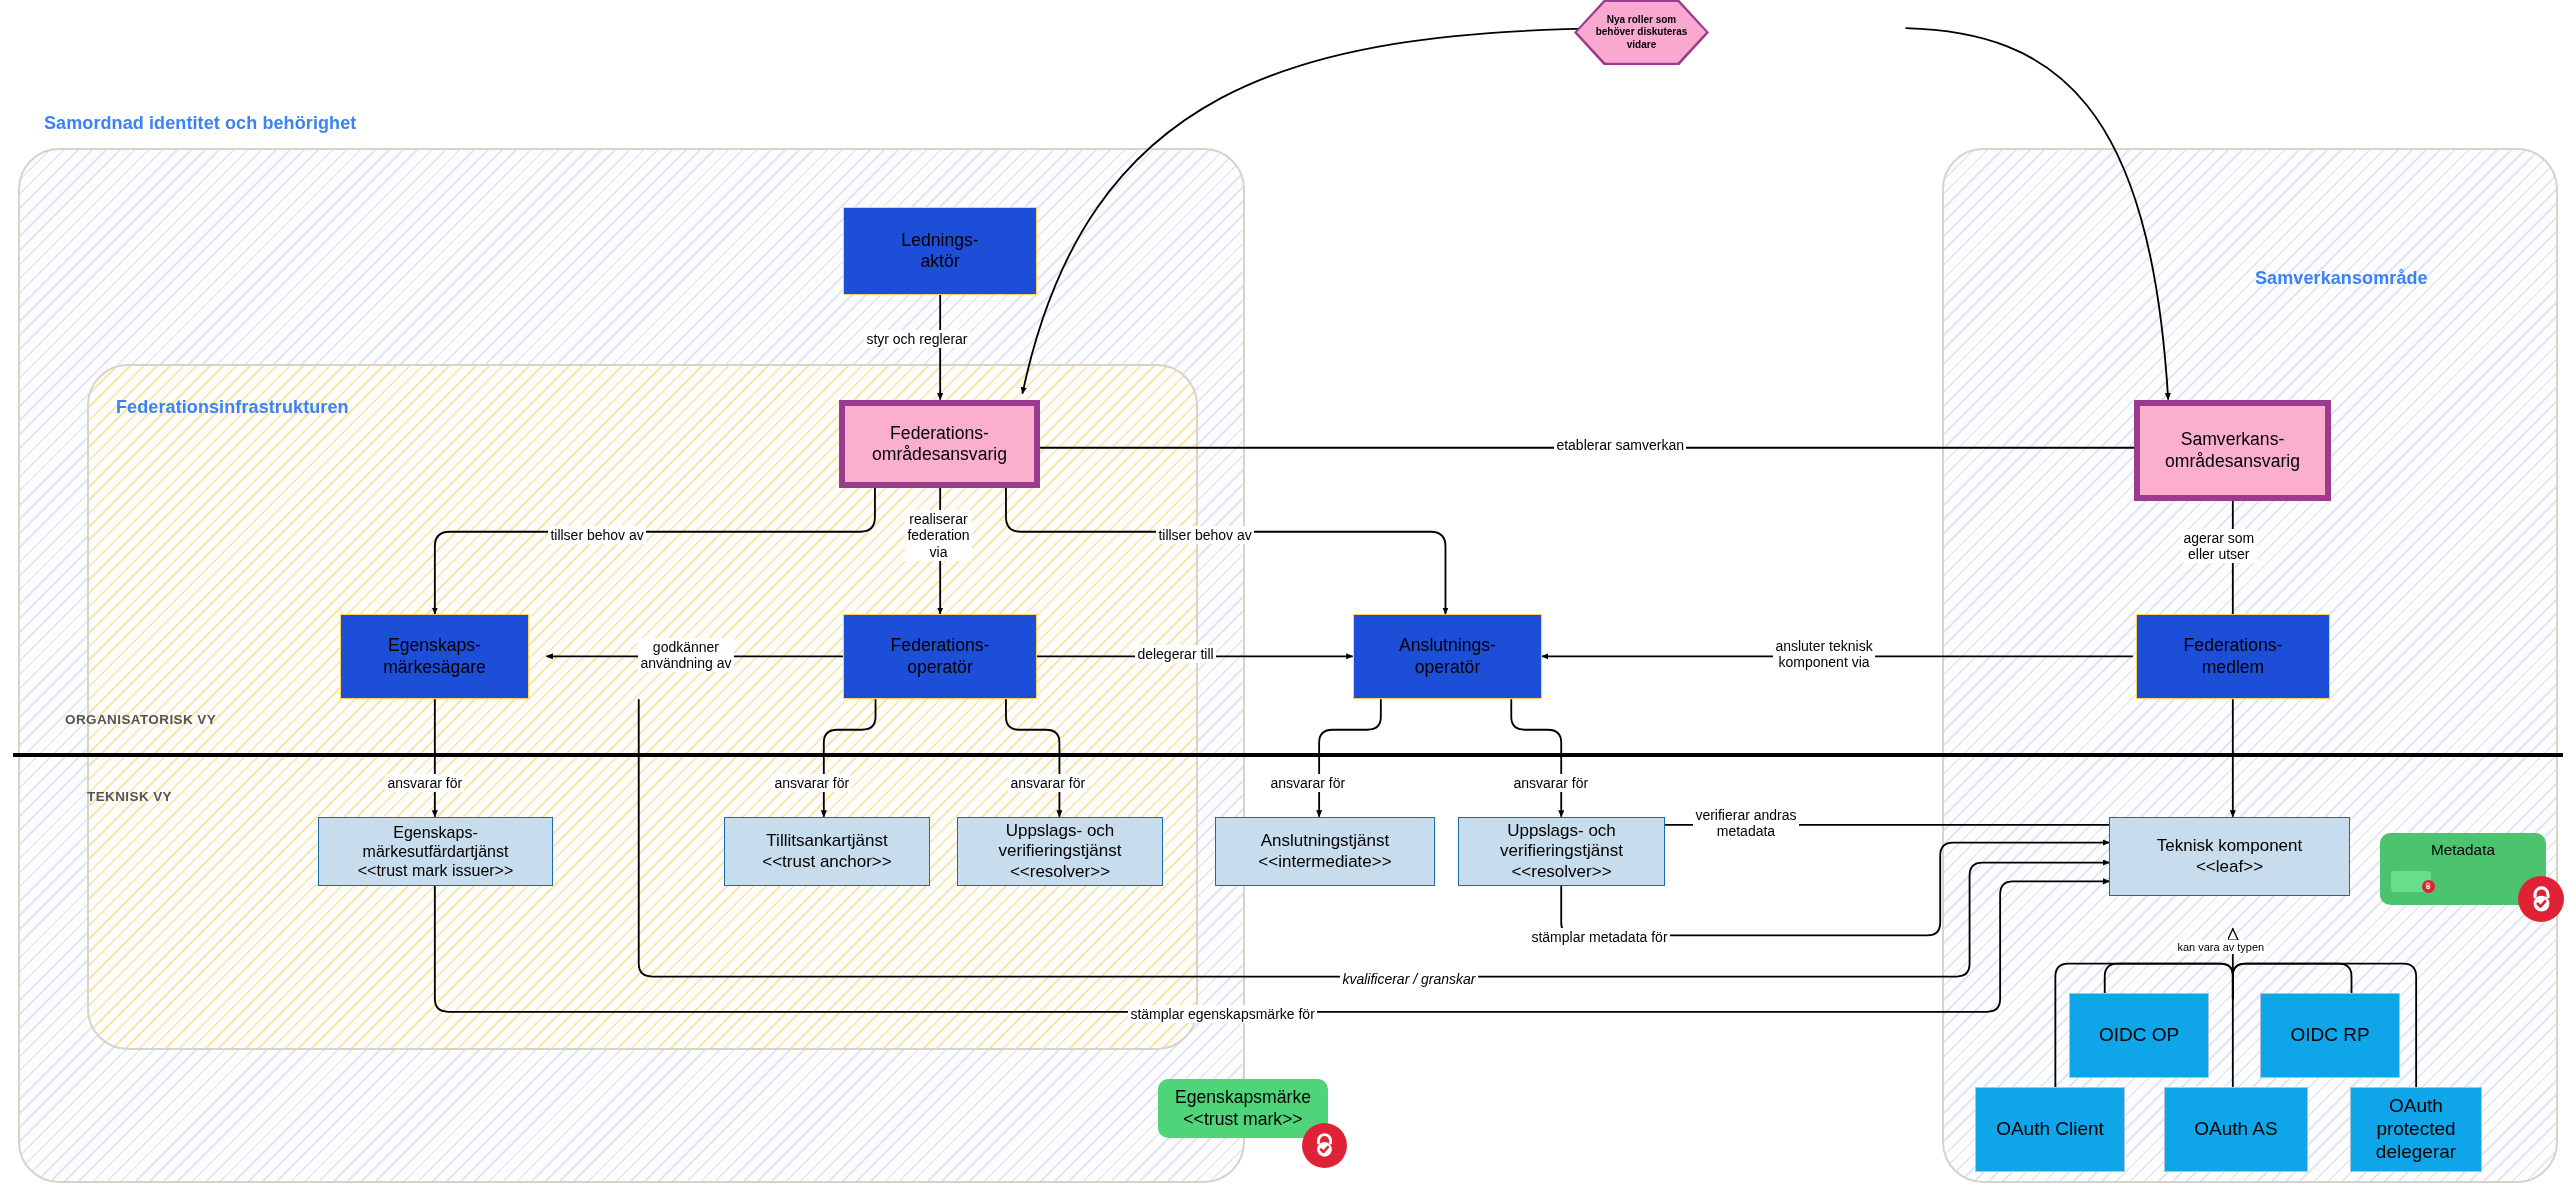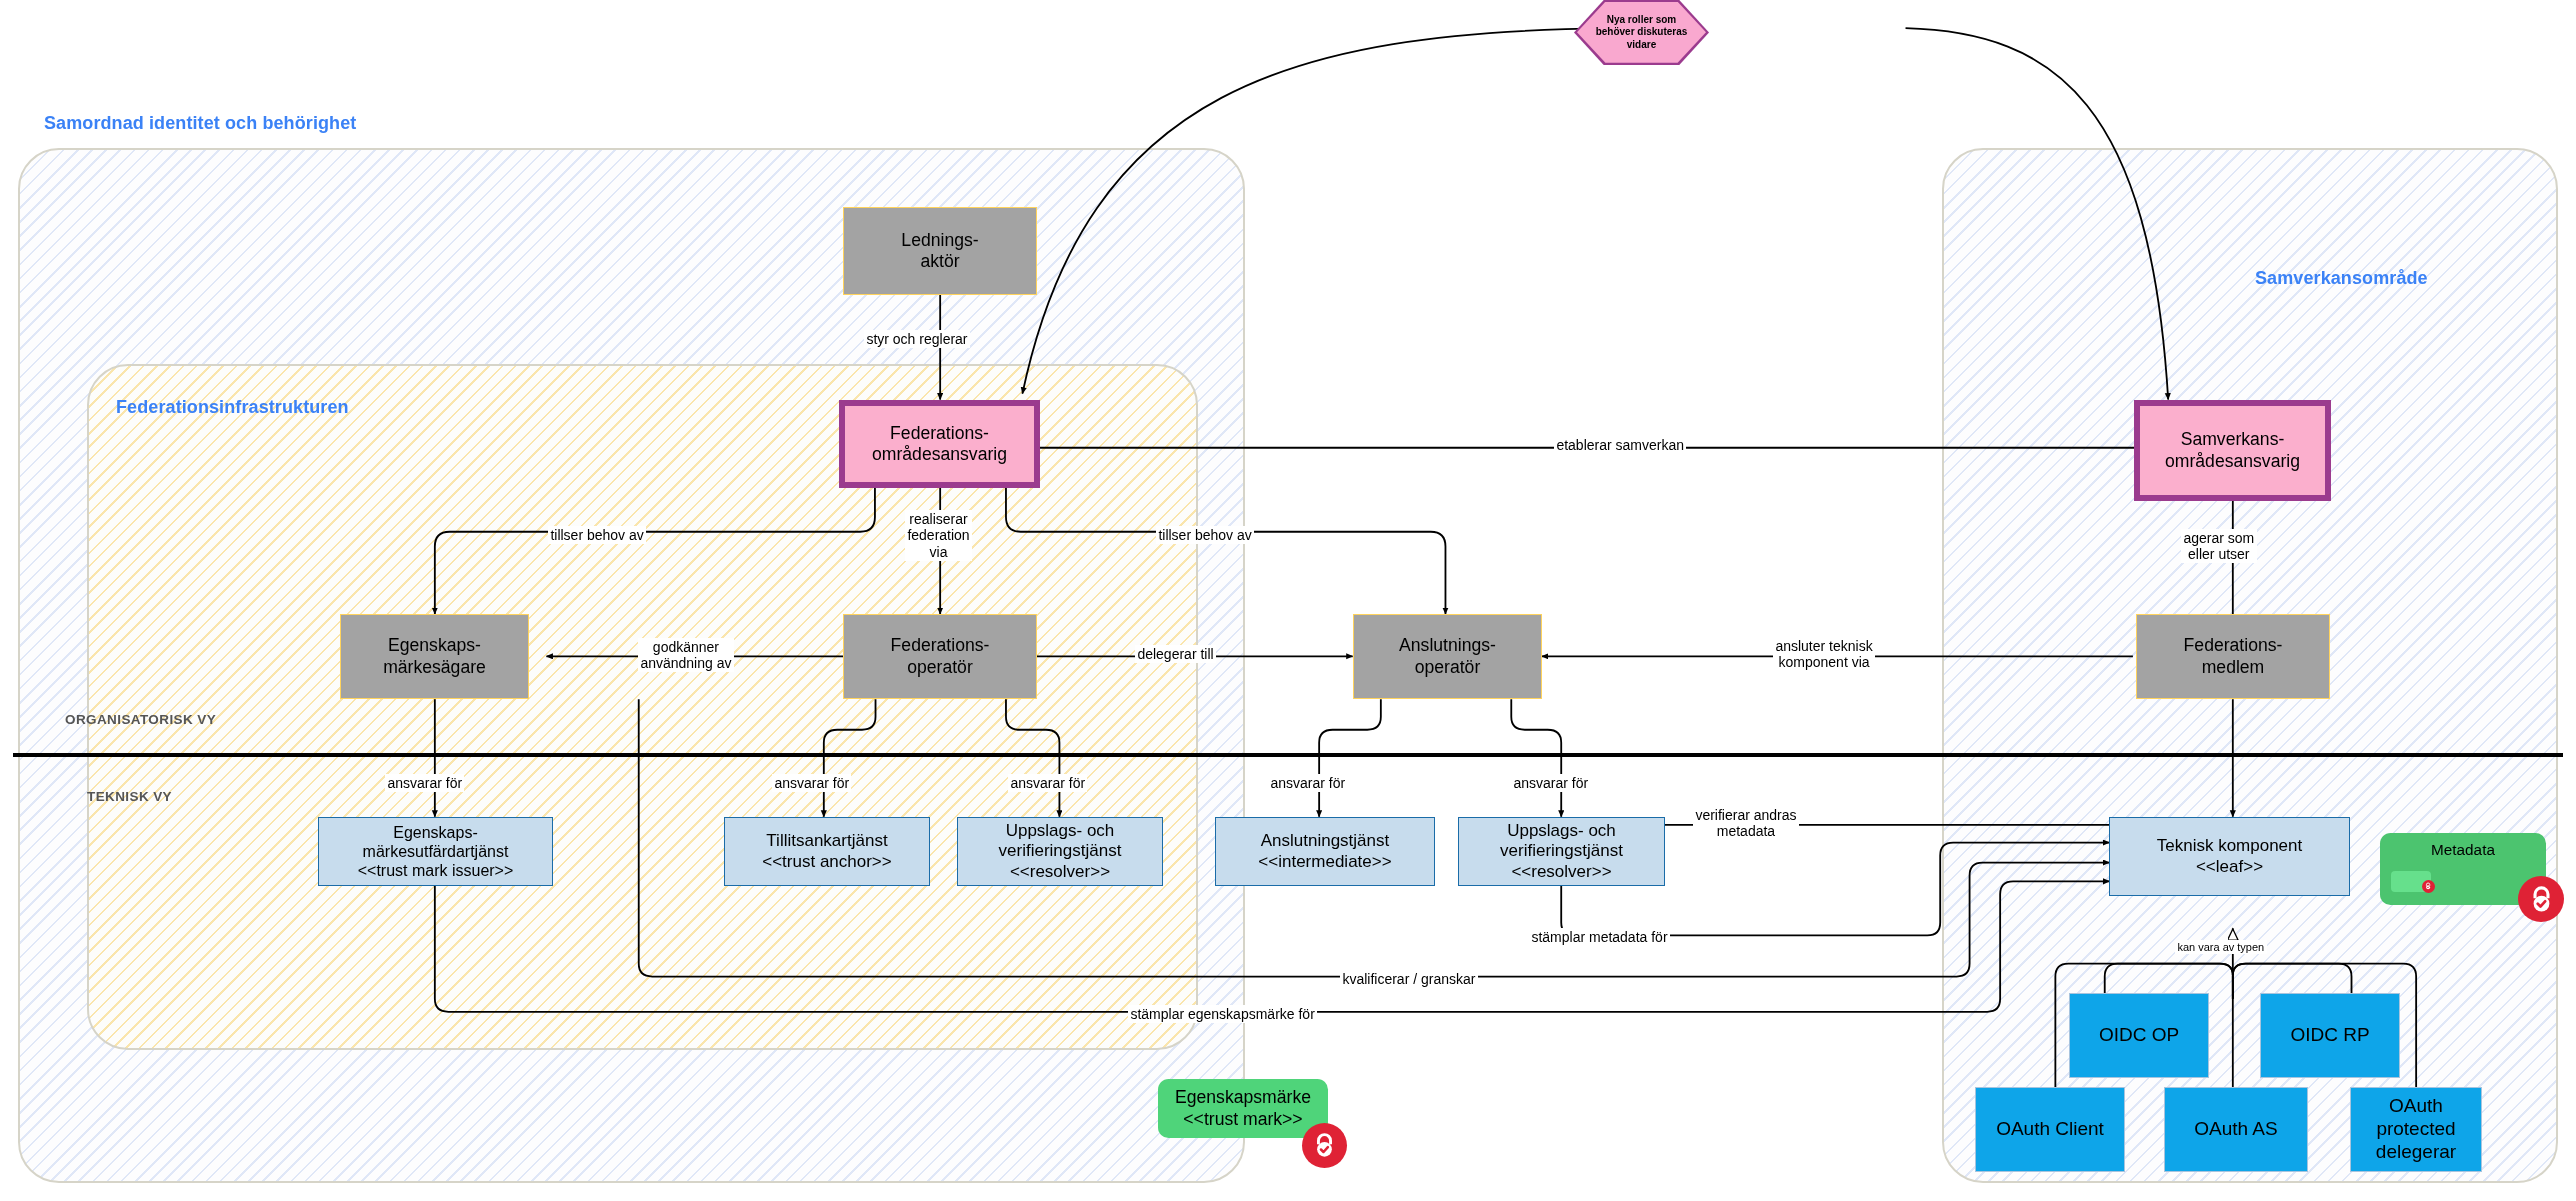--- a/index.html
+++ b/index.html
@@ -20,21 +20,21 @@
      background-image:repeating-linear-gradient(135deg,
         rgba(250,228,168,.95) 0px, rgba(250,228,168,.95) 1.8px,
         rgba(255,255,255,0) 1.8px, rgba(255,255,255,0) 9.4px);
   }
   .zone-title{position:absolute;color:#3b82f6;font-weight:bold;font-size:18px;
               letter-spacing:0.1px;white-space:nowrap;}
 
   
   .node{position:absolute;box-sizing:border-box;display:flex;align-items:center;
         justify-content:center;text-align:center;line-height:1.2;color:#000;}
-  .n-yellow{background:#a3a3a3;border:0.6px solid #ffd35c;font-size:17.6px;}
+  .n-yellow{background:#1d4ed8;border:0.6px solid #ffd35c;font-size:17.6px;}
   .n-pink{background:#fbafcd;border:6.5px solid #9b3b8e;font-size:17.6px;}
   .n-blue{background:#c7dced;border:1.8px solid #1a6ca8;font-size:17px;}
   .n-blue-light{background:#0ea5e9;border:1.2px solid #a8c4de;font-size:19px;}
   .n-green{background:#4fd47a;border-radius:10.6px;font-size:17.6px;}
   .n-green-sm{background:#4cc46f;border-radius:10.6px;font-size:15.3px;}
 
   
   .hex{position:absolute;display:flex;align-items:center;justify-content:center;
        text-align:center;background:#f9a8cf;font-size:10px;font-weight:bold;color:#000;
        line-height:1.25;
@@ -323,20 +323,20 @@
   <div class="elabel" style="left:772px;top:774px;">ansvarar för</div>
   <div class="elabel" style="left:1008px;top:774px;">ansvarar för</div>
   <div class="elabel" style="left:1268px;top:774px;">ansvarar för</div>
   <div class="elabel" style="left:1511px;top:774px;">ansvarar för</div>
 
   <div class="elabel" style="left:1693px;top:806px;">verifierar andras
 metadata</div>
 
   <div class="elabel" style="left:1529px;top:928px;">stämplar metadata för</div>
 
-  <div class="elabel" style="left:1340px;top:970px;">kvalificerar / granskar</div>
+  <div class="elabel" style="left:1340px;top:970px;font-style:italic;">kvalificerar / granskar</div>
 
   <div class="elabel" style="left:1128px;top:1005px;">stämplar egenskapsmärke för</div>
 
   <div class="elabel" style="left:2175px;top:940px;font-size:11px;">kan vara av typen</div>
 
 </div>
 
 
 </body></html>

